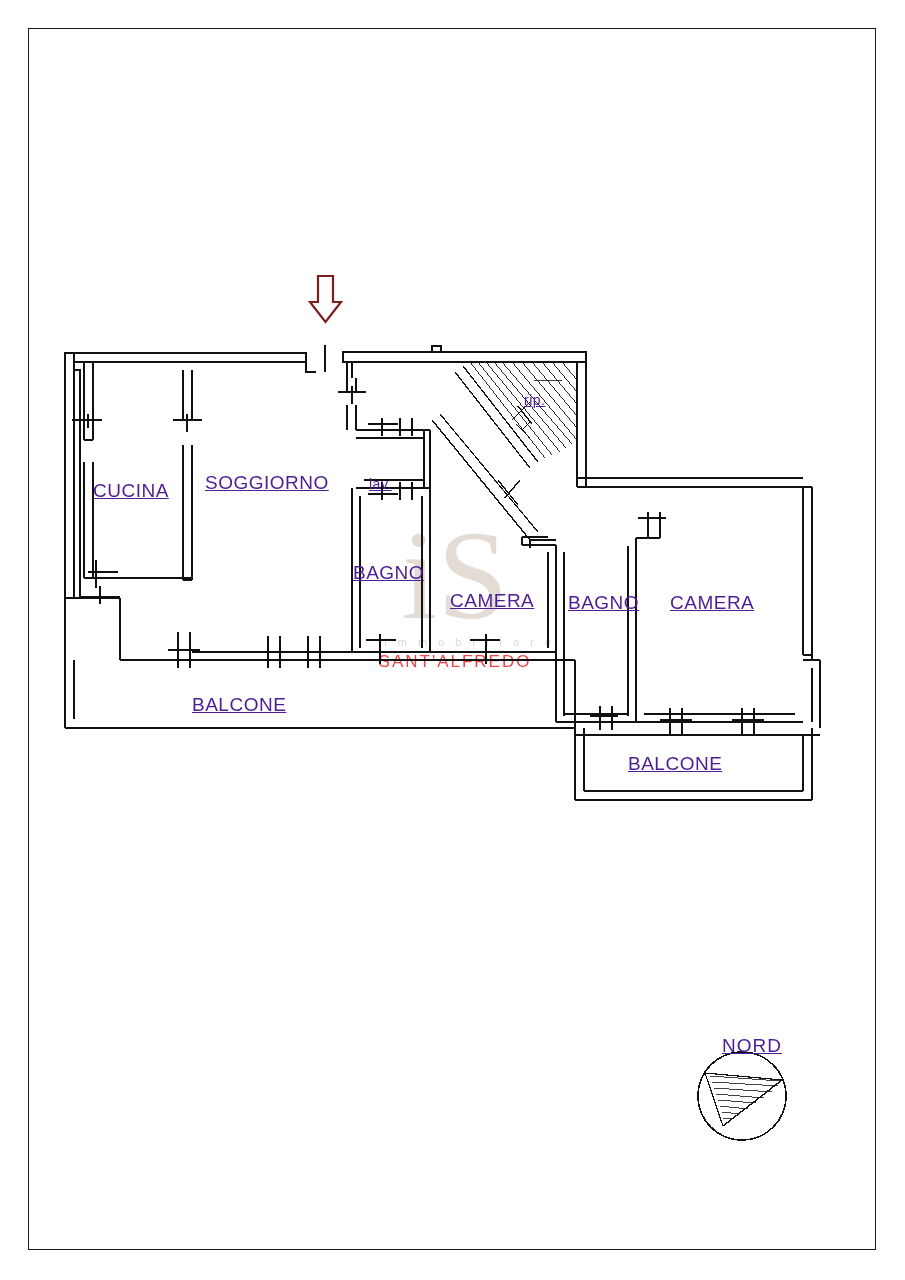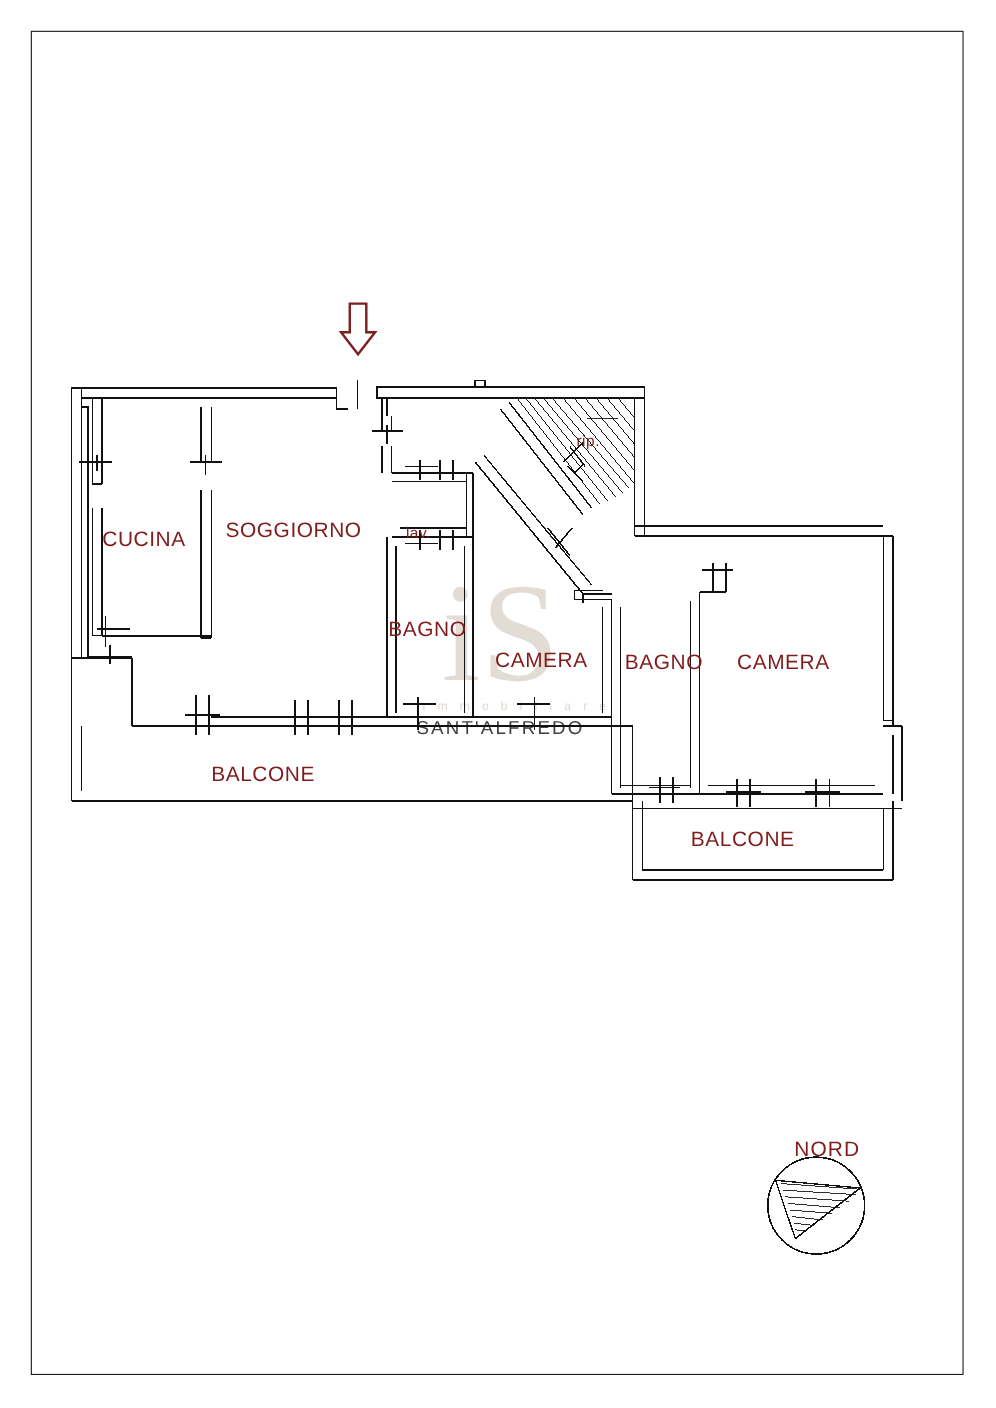--- a/index.html
+++ b/index.html
@@ -33,24 +33,25 @@
   }
   #plan-svg {
     position: absolute;
     left: 0;
     top: 0;
     width: 905px;
     height: 1280px;
   }
   .room-label {
     position: absolute;
-    color: #7f1d1d;
+    color: #4c1d95;
     font-family: "Liberation Sans", sans-serif;
     white-space: nowrap;
     letter-spacing: 0.5px;
+    text-decoration: underline;
   }
   .lbl-big { font-size: 19px; }
   .lbl-small { font-size: 14px; }
   .lbl-nord { font-size: 19px; letter-spacing: 1px; }
 
   
   #watermark {
     position: absolute;
     left: 355px;
     top: 520px;
@@ -69,21 +70,21 @@
   #watermark .wm-sub1 {
     font-size: 11px;
     letter-spacing: 4px;
     color: #e0d9d1;
     margin-top: 6px;
     text-align: right;
   }
   #watermark .wm-sub2 {
     font-size: 17px;
     letter-spacing: 2px;
-    color: #404040;
+    color: #ef4444;
     margin-top: 4px;
   }
 </style>
 </head>
 <body>
 
 <div id="page">
 
   <div id="page-frame"></div>
 

